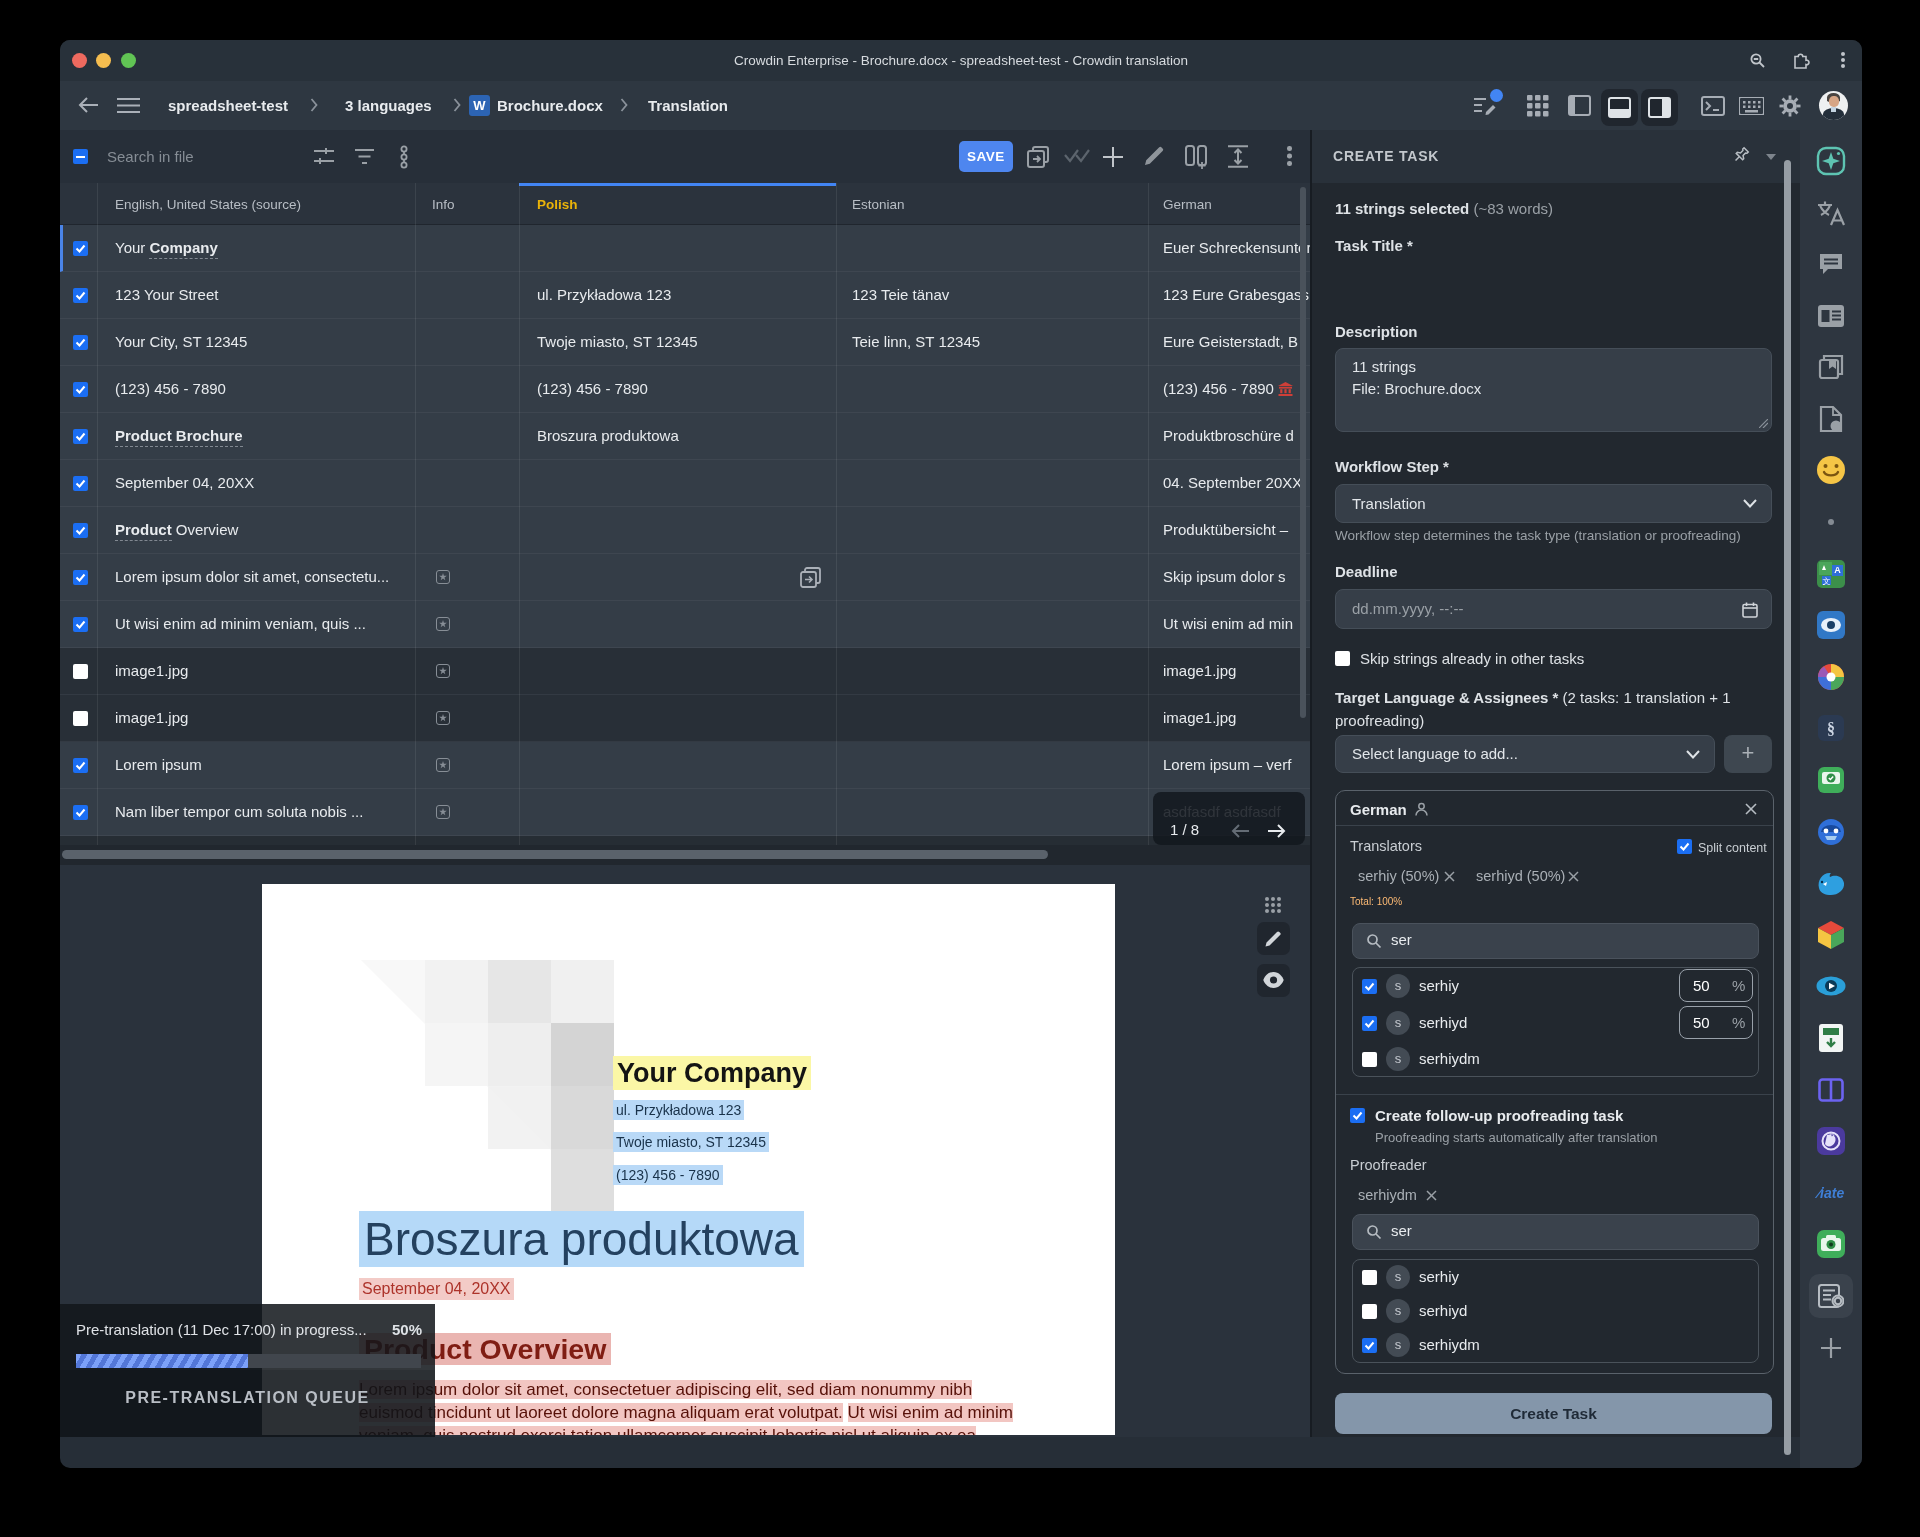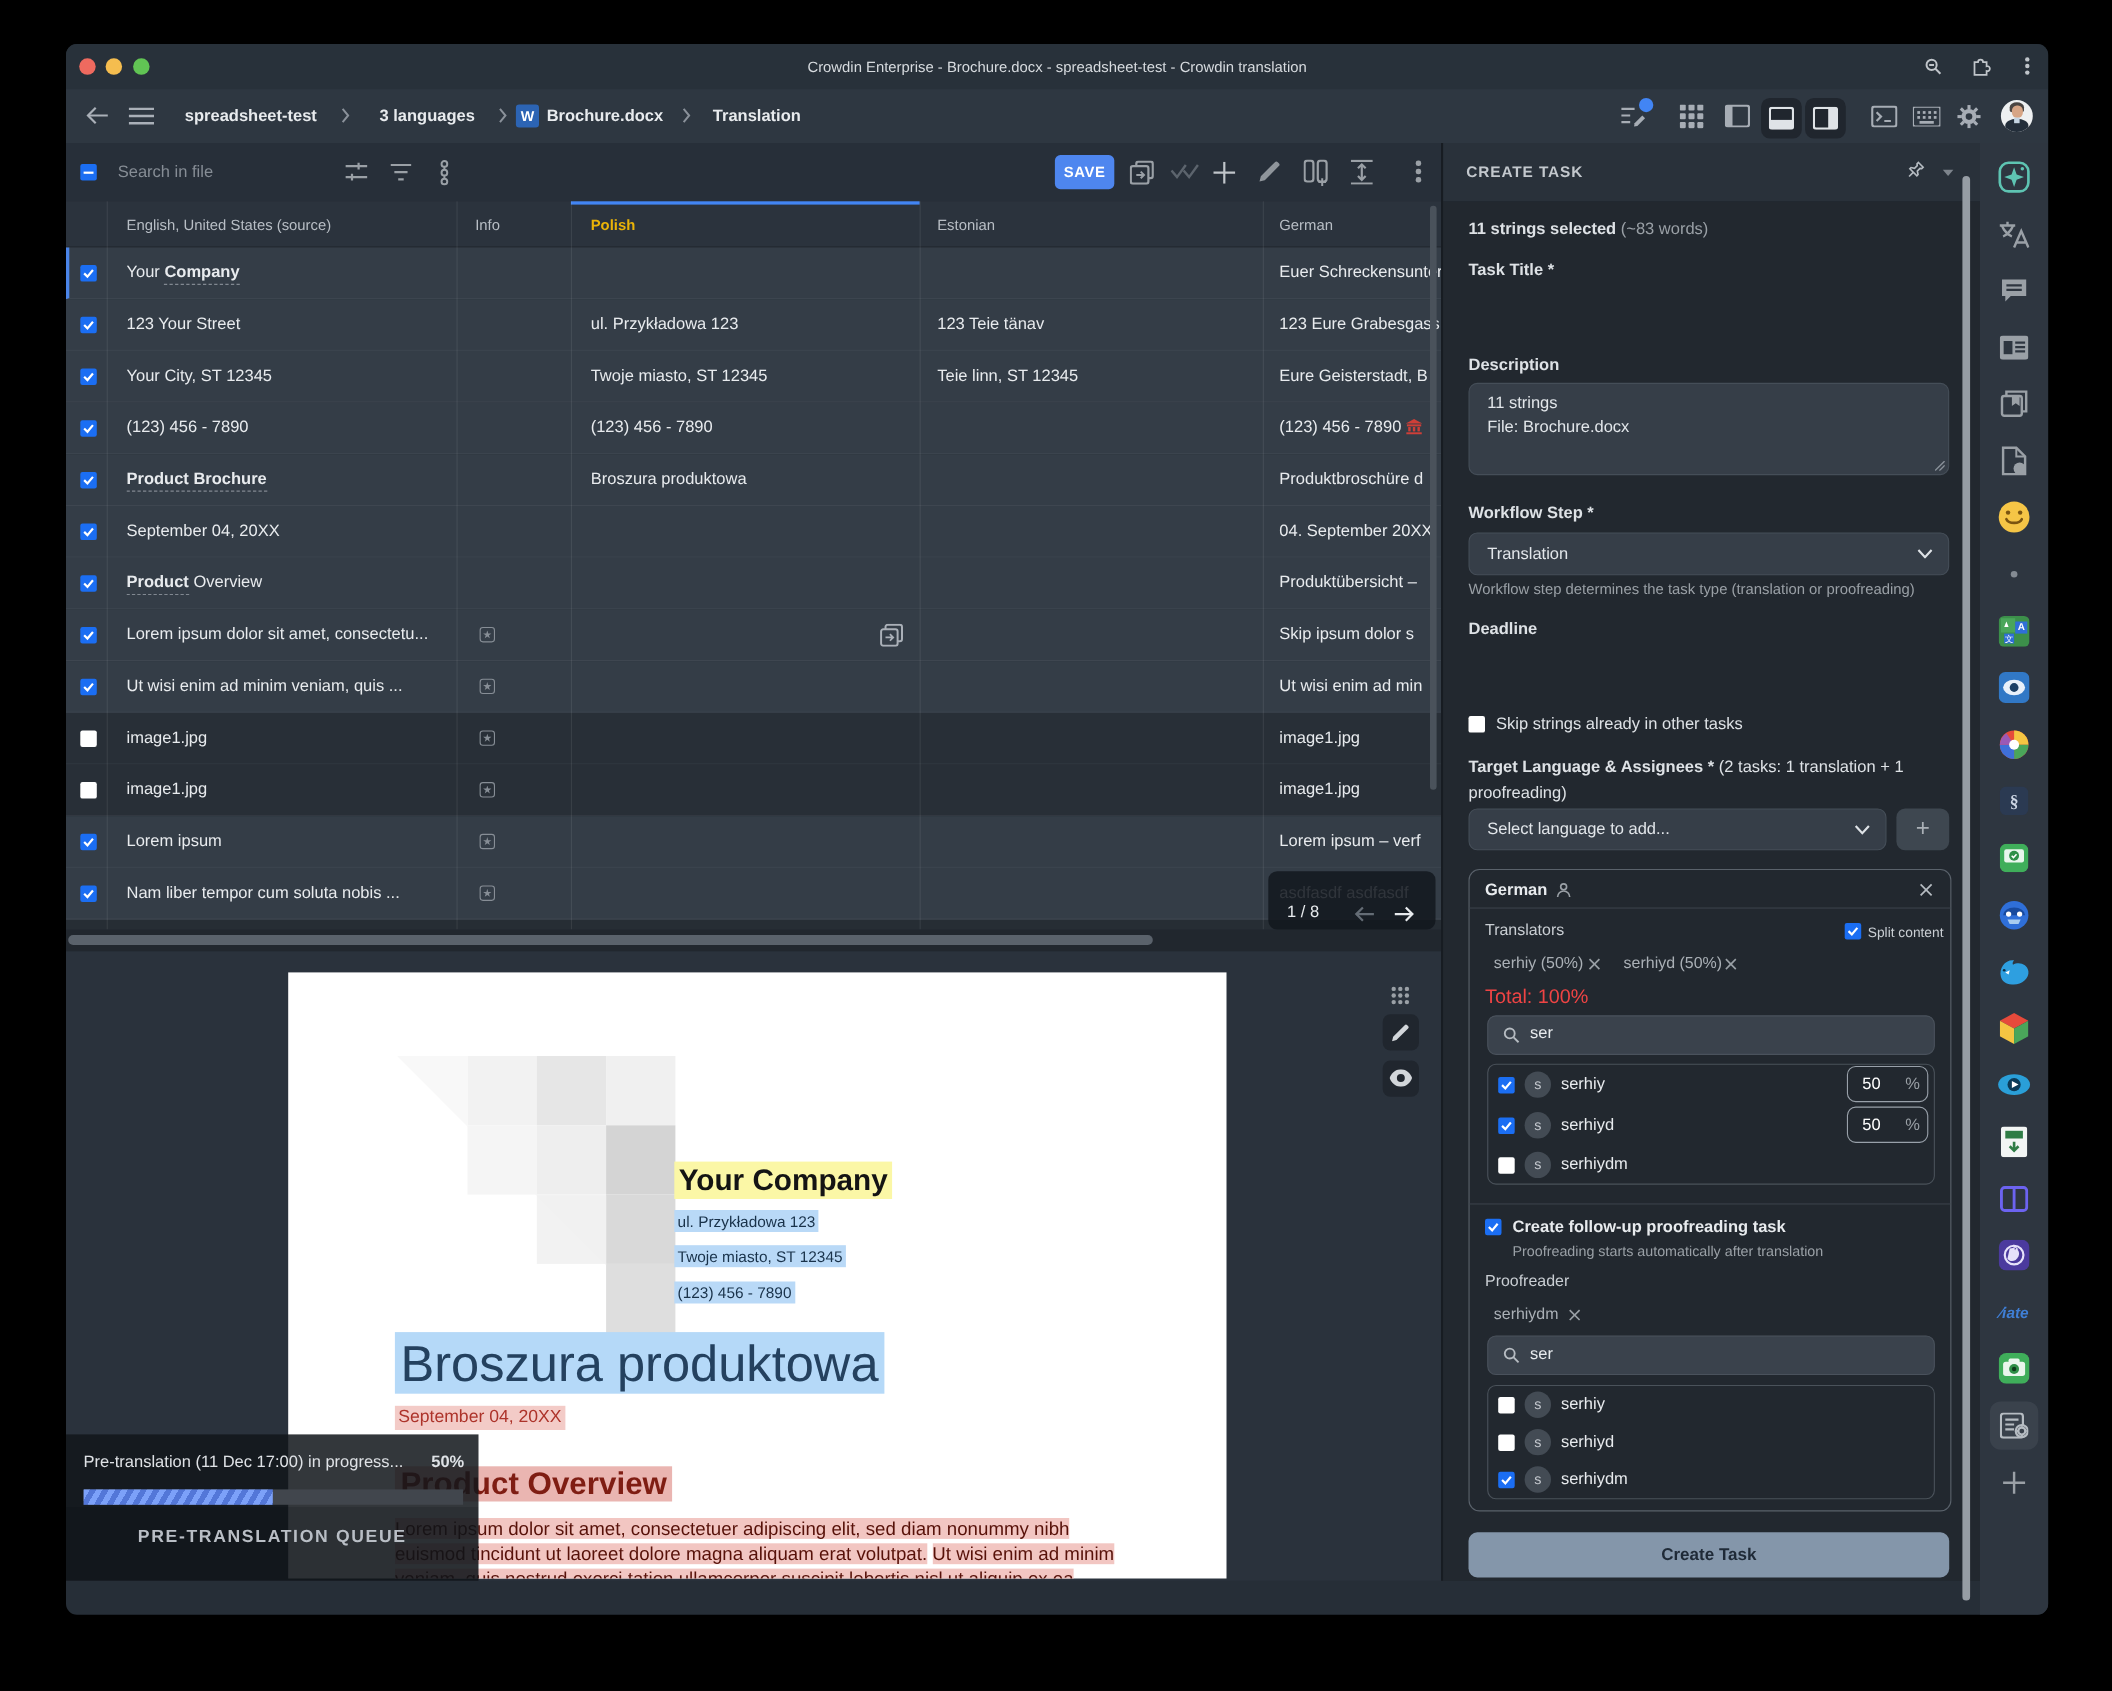--- a/index.html
+++ b/index.html
@@ -453,20 +453,28 @@
           </svg>
       </div>
       <div class="abs plabel" style="left:23px;top:275px">Workflow Step *</div>
       <div class="pinput" style="left:23px;top:301px;width:437px;height:39px;line-height:37px;padding-left:16px">Translation
         <svg class="abs" style="right:14px;top:14px" width="14" height="9" viewBox="0 0 14 9" fill="none" stroke="#dee2e6" stroke-width="2">
             <polyline points="1,1 7,7.5 13,1"></polyline>
           </svg>
       </div>
       <div class="abs ghost" style="left:23px;top:345px;font-size:13.5px">Workflow step determines the task type (translation or proofreading)</div>
       <div class="abs plabel" style="left:23px;top:380px">Deadline</div>
+      <div class="pinput ghost" style="left:23px;top:406px;width:437px;height:40px;line-height:38px;padding-left:16px;color:#9aa0a6">dd.mm.yyyy, --:--
+        <svg class="abs" style="right:13px;top:12px" width="16" height="16" viewBox="0 0 16 16" fill="none" stroke="#cfd3d8" stroke-width="1.6">
+            <rect x="1" y="2.5" width="14" height="12.5" rx="1.5"></rect>
+            <line x1="4.5" y1="0.5" x2="4.5" y2="4"></line>
+            <line x1="11.5" y1="0.5" x2="11.5" y2="4"></line>
+            <line x1="1" y1="6" x2="15" y2="6"></line>
+          </svg>
+      </div>
       <div class="abs" style="left:23px;top:468px;width:15px;height:15px;background:#fff;border-radius:2px"></div>
       <div class="abs" style="left:48px;top:467px;font-size:15px;color:#dee2e6">Skip strings already in other tasks</div>
       <div class="abs" style="left:23px;top:504px;width:420px;font-size:15px;color:#dee2e6;line-height:22.5px"><b>Target Language &amp; Assignees *</b> (2 tasks: 1 translation + 1 proofreading)</div>
       <div class="pinput" style="left:23px;top:552px;width:380px;height:38px;line-height:36px;padding-left:16px">Select language to add...
         <svg class="abs" style="right:14px;top:14px" width="14" height="9" viewBox="0 0 14 9" fill="none" stroke="#dee2e6" stroke-width="2">
             <polyline points="1,1 7,7.5 13,1"></polyline>
           </svg>
       </div>
       <div class="abs" style="left:412px;top:552px;width:48px;height:38px;background:#3e4750;border-radius:8px;color:#aab0b6;font-size:22px;text-align:center;line-height:35px">+</div>
 
@@ -491,21 +499,21 @@
         <div class="abs" style="left:22px;top:77px;color:#aab0b6;font-size:14.5px">serhiy (50%)</div>
         <svg class="abs" style="left:108px;top:80px" width="11" height="11" viewBox="0 0 11 11" stroke="#9aa0a6" stroke-width="1.5">
             <line x1="1" y1="1" x2="10" y2="10"></line>
             <line x1="10" y1="1" x2="1" y2="10"></line>
           </svg>
         <div class="abs" style="left:140px;top:77px;color:#aab0b6;font-size:14.5px">serhiyd (50%)</div>
         <svg class="abs" style="left:232px;top:80px" width="11" height="11" viewBox="0 0 11 11" stroke="#9aa0a6" stroke-width="1.5">
             <line x1="1" y1="1" x2="10" y2="10"></line>
             <line x1="10" y1="1" x2="1" y2="10"></line>
           </svg>
-        <div class="abs" style="left:14px;top:105px;color:#ef4444;font-size:18px">Total: 100%</div>
+        <div class="abs" style="left:14px;top:105px;color:#fdba74;font-size:10px">Total: 100%</div>
         <div class="pinput" style="left:16px;top:132px;width:407px;height:36px;background:#3a424c;border-color:#4a525c"></div>
         <svg class="abs" style="left:30px;top:142px" width="16" height="16" viewBox="0 0 16 16" fill="none" stroke="#b6bcc2" stroke-width="1.7">
             <circle cx="6.5" cy="6.5" r="4.5"></circle>
             <line x1="10" y1="10" x2="14.5" y2="14.5"></line>
           </svg>
         <div class="abs" style="left:55px;top:140px;color:#e8ebee;font-size:15px">ser</div>
         <div class="lbox" style="top:176px;height:110px">
           <div class="abs" style="left:9px;top:11px;width:15px;height:15px;background:#1b6ef3;border-radius:2px">
               <svg width="15" height="15" viewBox="0 0 15 15">
                 <polyline points="3.5,7.5 6.5,10.5 11.5,4.5" fill="none" stroke="#fff" stroke-width="2"></polyline>

